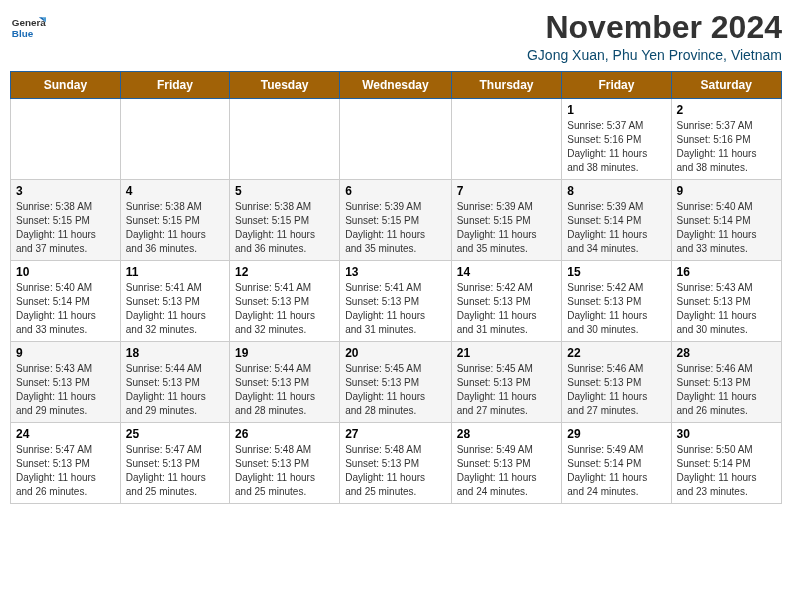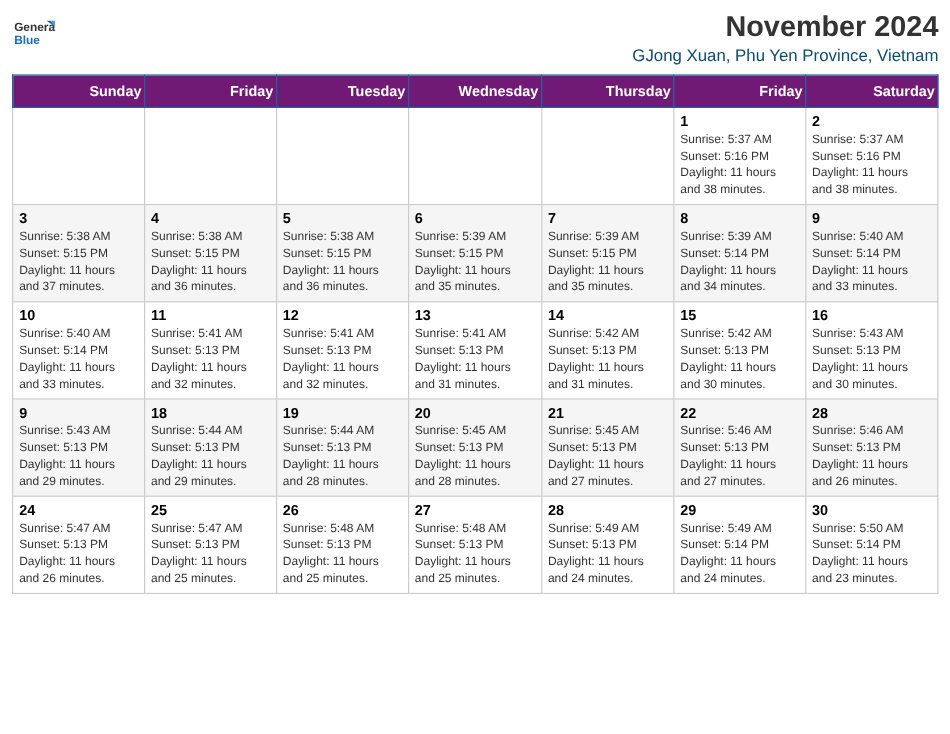--- a/index.html
+++ b/index.html
@@ -22,41 +22,41 @@
       gap: 4px;
     }
     .logo-icon {
       width: 36px;
       height: 36px;
     }
     .title-section {
       text-align: right;
     }
     .month-title {
-      font-size: 24px;
+      font-size: 32px;
       font-weight: bold;
       color: #333;
       line-height: 1.1;
     }
     .location {
       font-size: 14px;
       color: #0c4a6e;
       margin-top: 2px;
     }
     .calendar {
       width: 100%;
       border-collapse: collapse;
       border: 1px solid #ccc;
       font-size: 10.5px;
     }
     .calendar th {
-      background-color: #701a75;
+      background-color: #a16207;
       color: white;
-      text-align: right;
-      padding: 6px 2px;
+      text-align: center;
+      padding: 6px 13px;
       font-size: 12px;
       font-weight: bold;
       border: 1px solid #2060a0;
     }
     .calendar td {
       border: 1px solid #ccc;
       vertical-align: top;
       padding: 4px 5px;
       width: 113px;
       min-height: 70px;

